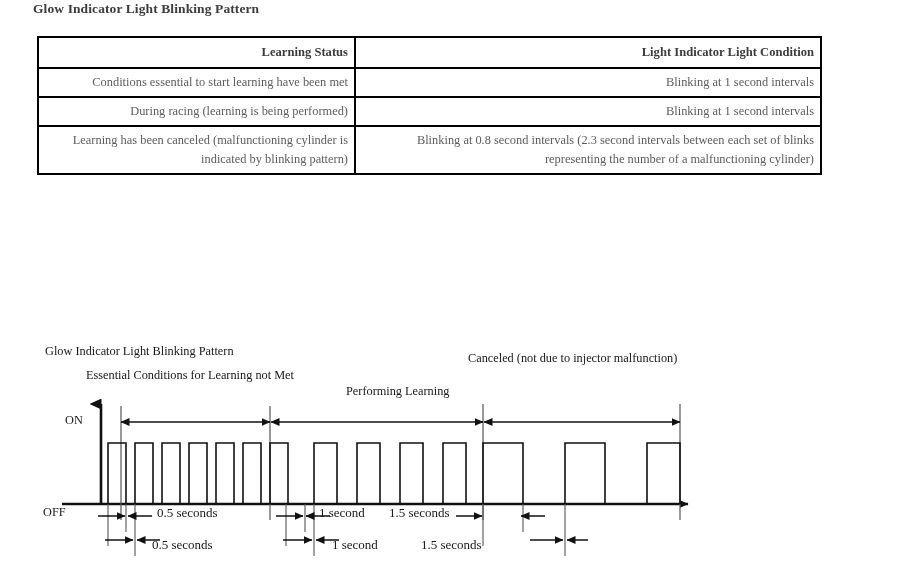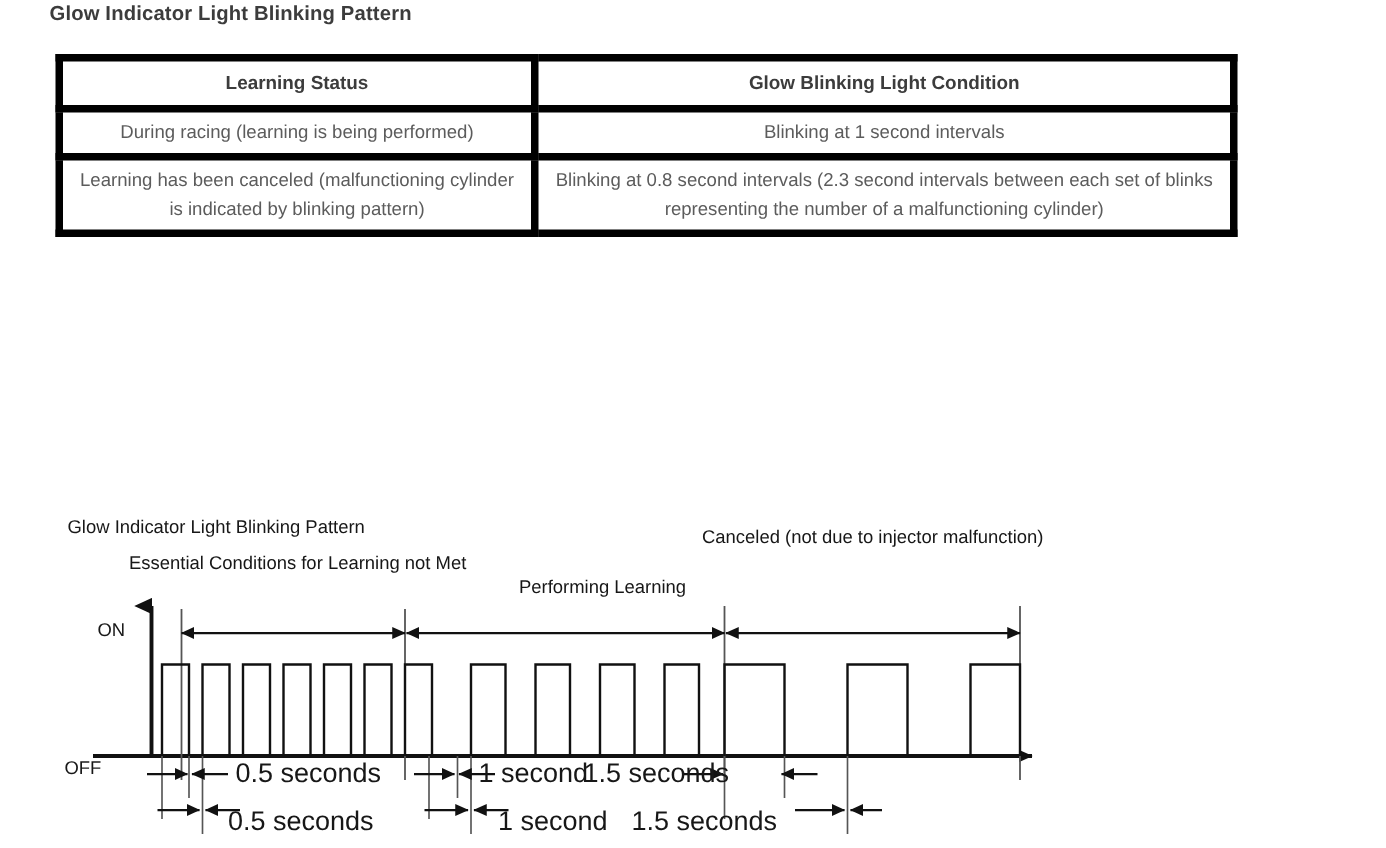--- a/index.html
+++ b/index.html
@@ -3,38 +3,38 @@
 <meta charset="utf-8">
 <style>
   html,body{margin:0;padding:0;}
   body{
     width:924px;height:565px;
     background:#ffffff;
     font-family:"Liberation Sans","DejaVu Sans",sans-serif;
     overflow:hidden;
     position:relative;
   }
-  .page{position:relative;width:924px;height:537px;}
+  .page{position:relative;width:924px;height:537px;font-family:Liberation Serif, serif;}
 
   
   .doc-title{
     position:absolute;left:33px;top:1px;
     font-size:13.5px;font-weight:bold;color:#3c3c3c;
     letter-spacing:.1px;white-space:nowrap;
   }
 
   
   .tbl-wrap{position:absolute;left:37px;top:36px;width:783px;}
   table.pattern{
     border-collapse:collapse;width:783px;
     table-layout:fixed;
   }
   table.pattern td,table.pattern th{
-    border:5px solid #000000;
-    text-align:center;
+    border:2px solid #000000;
+    text-align:right;
     vertical-align:middle;
     color:#5c5c5c;
     font-size:12.4px;
     font-weight:normal;
     line-height:1.52;
     padding:4px 6px;
   }
   table.pattern th{
     color:#3c3c3c;font-weight:bold;font-size:12.6px;padding:5px 6px;
   }
@@ -46,21 +46,21 @@
   .dg-label{
     position:absolute;color:#171717;font-size:12.3px;white-space:nowrap;
     line-height:1;
   }
   .dg-title{left:45px;top:15px;}
   .dg-phase1{left:86px;top:39px;}
   .dg-phase2{left:346px;top:55px;}
   .dg-phase3{left:468px;top:22px;}
   .ax-on{left:45px;top:84px;font-size:12.3px;padding-left:20px;}
   .ax-off{left:43px;top:176px;font-size:12.3px;}
-  .dim-l{position:absolute;color:#171717;font-size:18px;white-space:nowrap;line-height:1;}
+  .dim-l{position:absolute;color:#171717;font-size:13px;white-space:nowrap;line-height:1;}
   .dim-05a{left:157px;top:506px;}
   .dim-1a{left:319px;top:506px;}
   .dim-15a{left:389px;top:506px;}
   .dim-05b{left:152px;top:538px;}
   .dim-1b{left:332px;top:538px;}
   .dim-15b{left:421px;top:538px;}
   svg.wave{position:absolute;left:0;top:0;width:924px;height:565px;pointer-events:none;}
 </style>
 </head>
 <body>
@@ -71,24 +71,28 @@
 
   <div class="tbl-wrap">
     <table class="pattern">
       <colgroup>
           <col class="c1">
           <col class="c2">
         </colgroup>
       <thead>
         <tr>
           <th>Learning Status</th>
-          <th>Glow Blinking Light Condition</th>
+          <th>Light Indicator Light Condition</th>
         </tr>
       </thead>
       <tbody>
+        <tr>
+          <td>Conditions essential to start learning have been met</td>
+          <td>Blinking at 1 second intervals</td>
+        </tr>
         <tr>
           <td>During racing (learning is being performed)</td>
           <td>Blinking at 1 second intervals</td>
         </tr>
         <tr>
           <td>Learning has been canceled (malfunctioning cylinder is indicated by blinking pattern)</td>
           <td>Blinking at 0.8 second intervals (2.3 second intervals between each set of blinks representing the number of a malfunctioning cylinder)</td>
         </tr>
       </tbody>
     </table>

